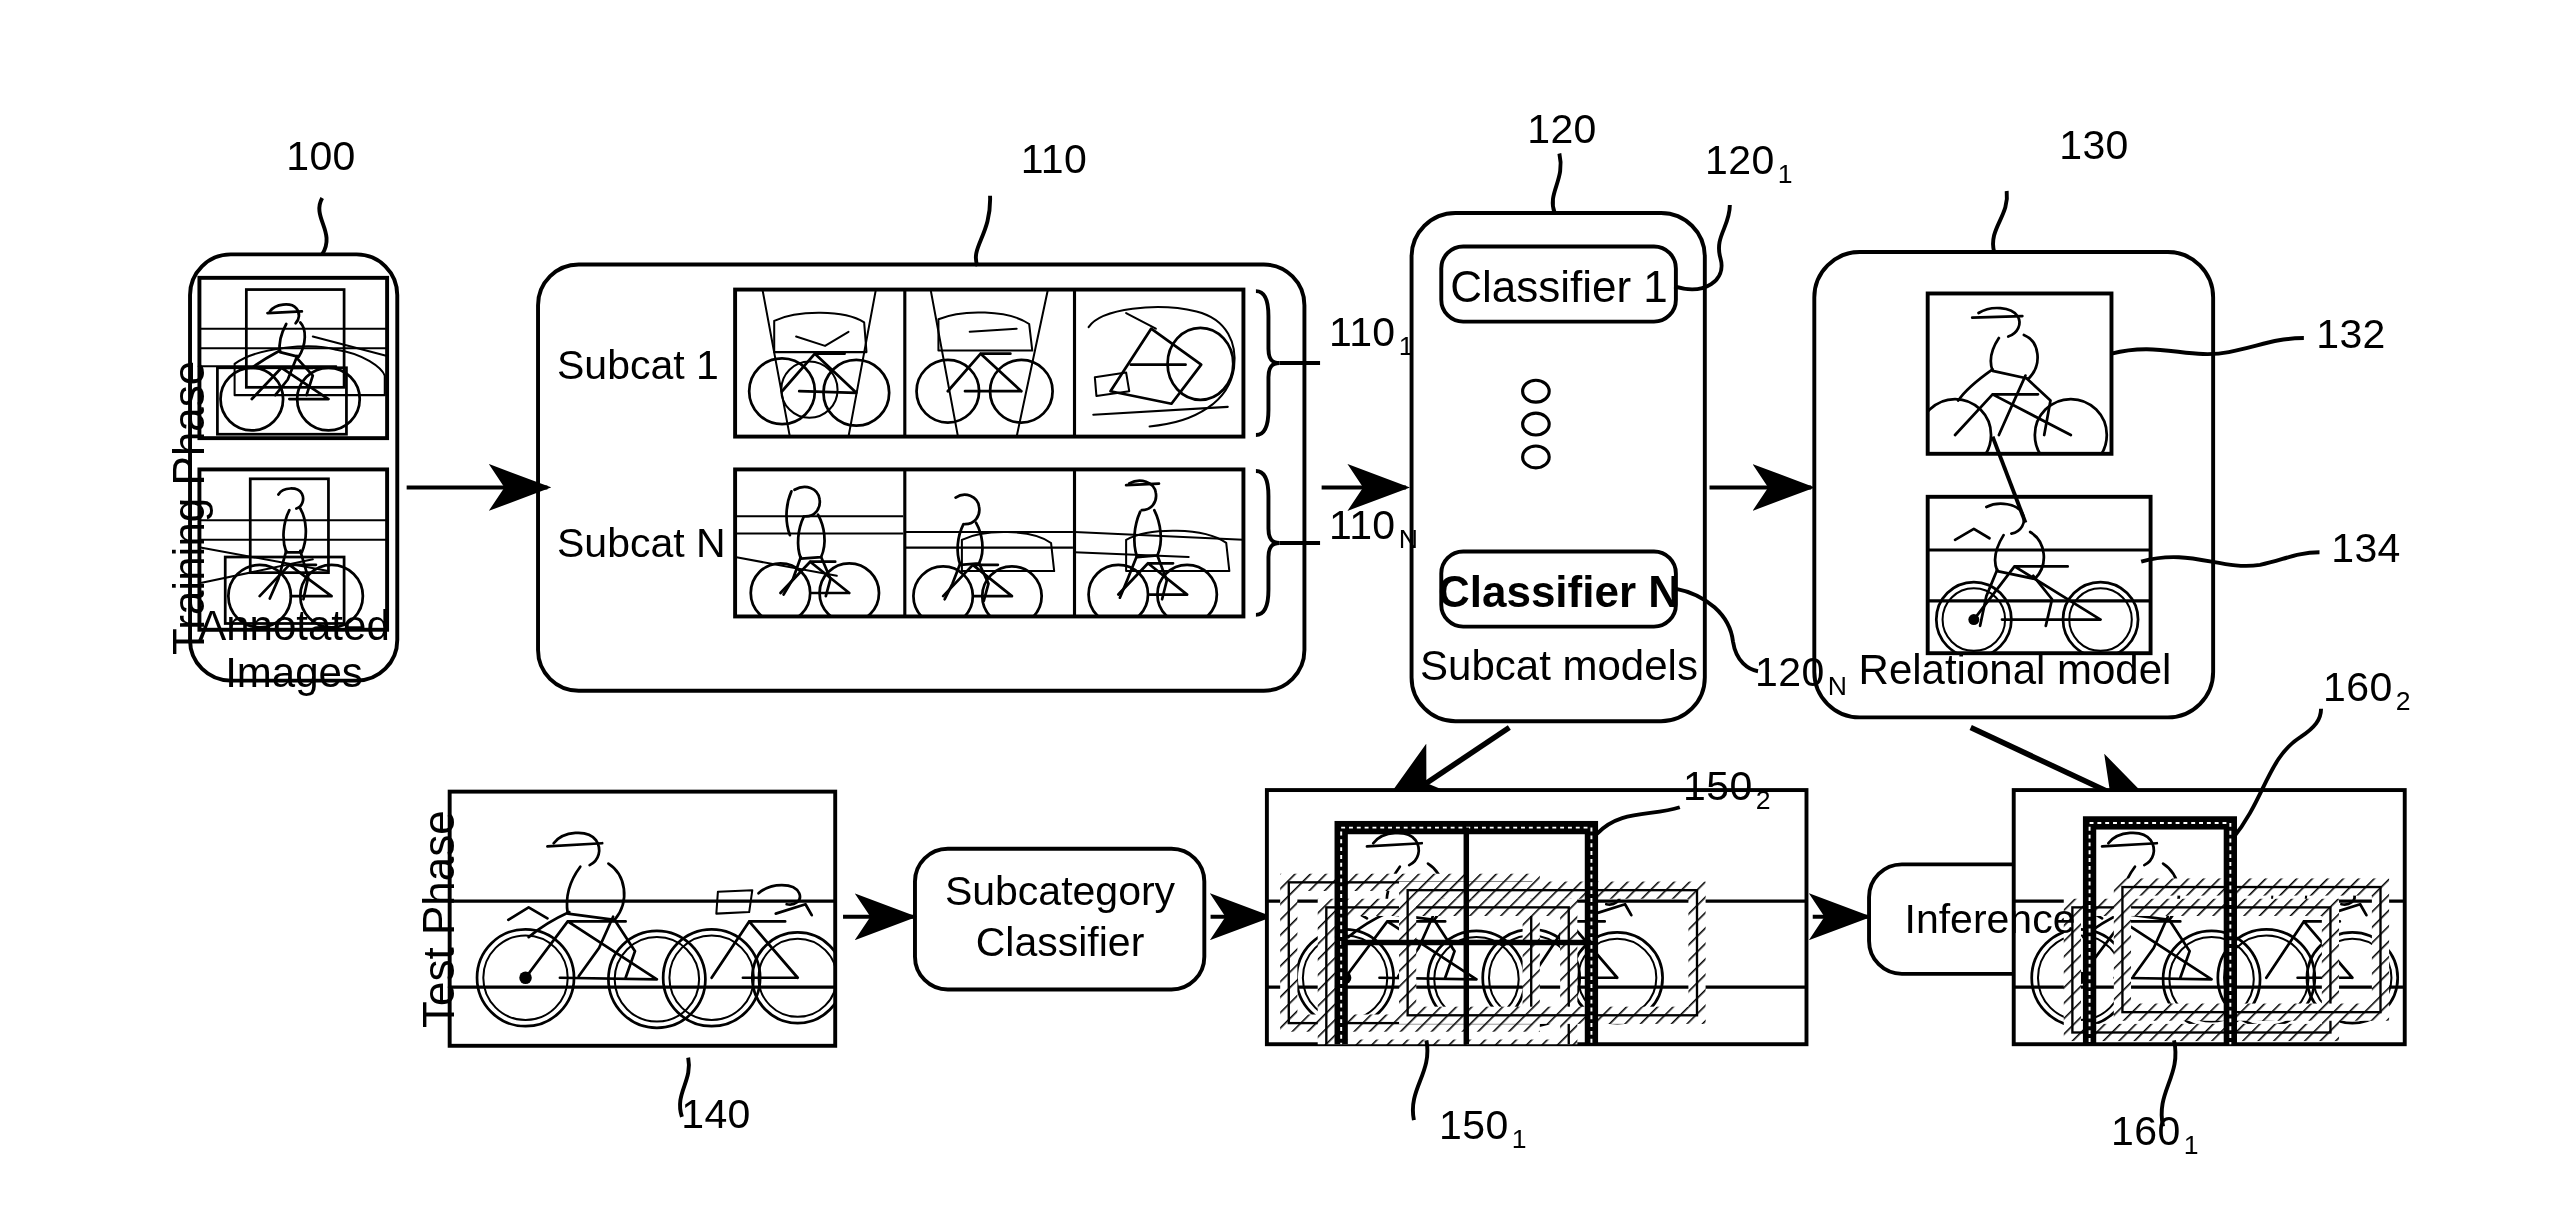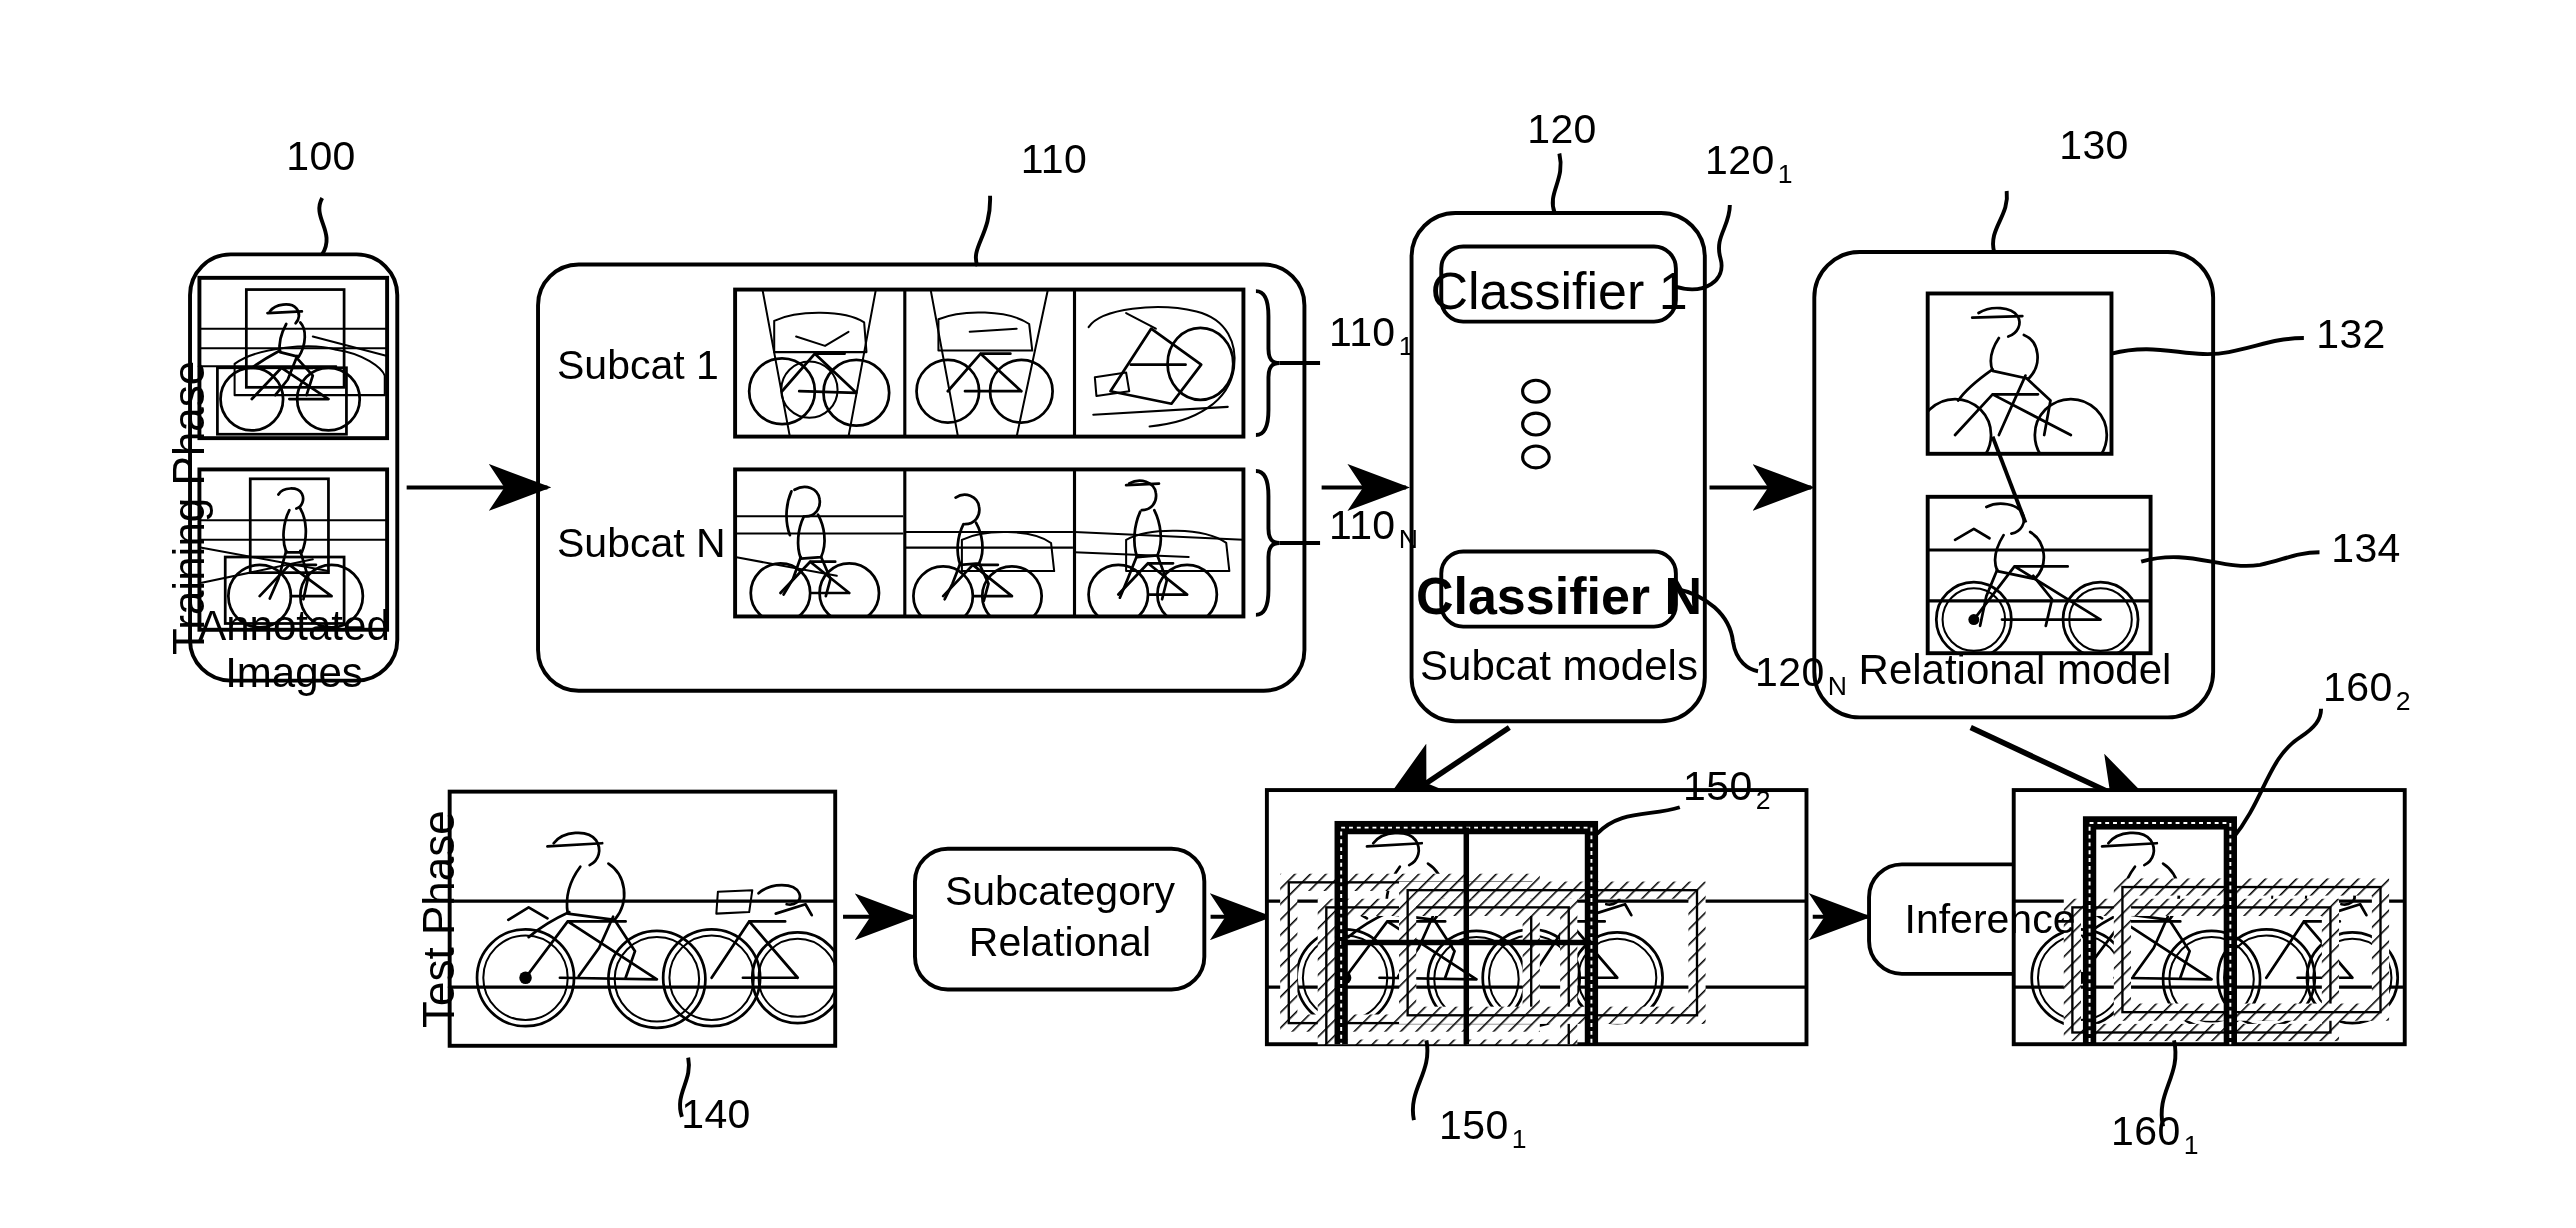--- a/index.html
+++ b/index.html
@@ -23,21 +23,21 @@
   .bold-box-inner{fill:none;stroke:#ffffff;stroke-width:2.5;stroke-dasharray:5 5;}
   .solidfill{fill:#000;stroke:none;}
   .lbl{
     position:absolute;font-family:"Liberation Sans",sans-serif;
     font-weight:400;color:#000;white-space:nowrap;line-height:1.05;
   }
   .num{font-size:41px;letter-spacing:0.4px;}
   .numsub{font-size:26.6px;}
   .boxtitle{font-size:42px;}
   .phase{font-size:44px;transform-origin:left top;}
-  .cls{font-size:52px;}
+  .cls{font-size:44px;}
   .catlabel{font-size:41px;}
   .proc{font-size:41px;text-align:center;line-height:1.15;}
   .center-x{transform:translateX(-50%);}
 </style>
 </head>
 <body>
 
 <div id="figure-root">
 
   <svg class="layer" viewBox="0 0 3294 1571">
@@ -472,18 +472,18 @@
 
 
   <div class="lbl cls center-x" style="left:1559px;top:264px;">Classifier 1</div>
   <div class="lbl cls center-x" style="left:1559px;top:569px;font-weight:bold;">Classifier N</div>
 
   <div class="lbl boxtitle center-x" style="left:1559px;top:644px;">Subcat models</div>
 
   <div class="lbl boxtitle center-x" style="left:2015px;top:648px;">Relational model</div>
 
   <div class="lbl proc center-x" style="left:1060px;top:868px;">Subcategory</div>
-  <div class="lbl proc center-x" style="left:1060px;top:919px;">Relational</div>
+  <div class="lbl proc center-x" style="left:1060px;top:919px;">Classifier</div>
 
   <div class="lbl proc center-x" style="left:1990px;top:896px;">Inference</div>
 
 </div>
 
 
 </body></html>

